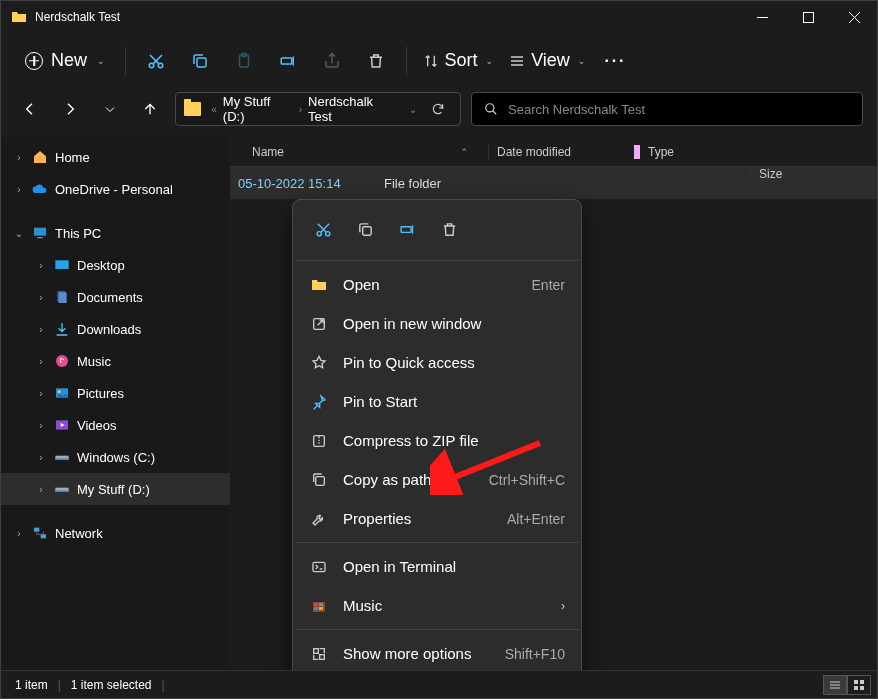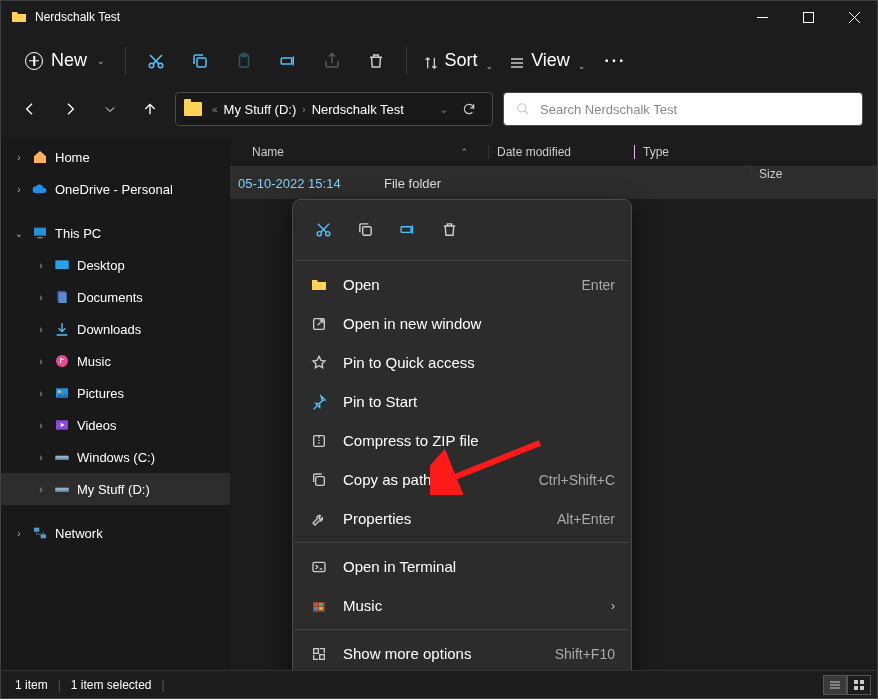--- a/index.html
+++ b/index.html
@@ -33,37 +33,37 @@
   content:""; position:absolute; background:#fff;
 }
 .new-btn .plus-circ::before { width:10px; height:1.5px; top:50%; left:50%; transform:translate(-50%,-50%); }
 .new-btn .plus-circ::after  { width:1.5px; height:10px; top:50%; left:50%; transform:translate(-50%,-50%); }
 .chev { font-size: 9px; color: #bbb; margin-left:2px; }
 .tsep { width: 1px; height: 28px; background: #3a3a3a; margin: 0 6px; }
 .ticon {
   width: 40px; height: 40px; display: flex; align-items: center; justify-content: center;
 }
 .ticon svg { width: 18px; height: 18px; }
-.tbtn { display:flex; align-items:flex-end; gap:6px; padding:0 6px; font-size:18px; }
+.tbtn { display:flex; align-items:center; gap:6px; padding:0 6px; font-size:18px; }
 .more-dots { letter-spacing: 2px; font-weight:bold; }
 .navrow {
   height: 48px; display: flex; align-items: center; gap: 10px; padding: 0 14px 8px;
 }
 .navicon { width: 30px; height: 30px; display:flex; align-items:center; justify-content:center; }
 .breadcrumb {
   flex: 1; height: 34px; border: 1px solid #4a4a4a; background:#191919;
   display:flex; align-items:center; padding: 0 8px; font-size:13px; gap:6px;
   border-radius:4px;
 }
 .bcfolder { width:18px; height:14px; background:#ffd255; border-radius:1px; position:relative; margin-right:4px; }
 .bcfolder::before { content:""; position:absolute; top:-3px; left:0; width:7px; height:4px; background:#ffd255; border-radius:1px 1px 0 0; }
 .bc-chev { color:#888; font-size:10px; }
 .bc-ref { width:30px; display:flex; justify-content:center; }
 .searchbox {
-  width: 360px; height: 34px; border: 1px solid #4a4a4a; background:#ffffff;
+  width: 392px; height: 34px; border: 1px solid #4a4a4a; background:#000000;
   display:flex; align-items:center; padding:0 12px; gap:10px; font-size:13px;
   border-radius:4px;
 }
 .searchbox span:last-child { color:#888; }
 .mainpane { position:absolute; top:136px; left:0; right:0; bottom:28px; display:flex; }
 .sidebar {
   width: 229px; background: #191919; padding-top:4px; font-size:13px;
   overflow:hidden;
 }
 .sb-item {
@@ -73,34 +73,34 @@
 .sb-ex { width:12px; font-size:10px; color:#aaa; text-align:center; }
 .sb-ind { display:inline-block; }
 .sb-ico { width:18px; height:18px; display:flex; align-items:center; justify-content:center; }
 .content { flex:1; background:#1c1c1c; position:relative; }
 .cols {
   height: 30px; display:flex; align-items:center; font-size:12px; color:#ccc;
   border-bottom:1px solid #333;
 }
 .col-name { width:258px; padding-left:22px; display:flex; align-items:center; gap:40px; }
 .col-date { width:146px; border-left:1px solid #333; padding-left:8px; }
-.col-type { width:116px; border-left:1px solid #f0abfc; padding-left:8px; }
+.col-type { width:116px; border-left:6px solid #f0abfc; padding-left:8px; }
 .col-size { border-left:1px solid #333; padding-left:8px;margin-top:44px; }
 .sort-caret { font-size:9px; color:#aaa; margin-left:auto; margin-right:20px; }
 .row {
   height: 32px; display:flex; align-items:center; font-size:13px;
   background:#2d2d2d;
 }
 .rc-name { width:258px; padding-left:12px; display:flex; align-items:center; gap:8px; }
 .rc-date { width:146px; padding-left:8px; color:#7dd3fc; }
 .rc-type { width:116px; padding-left:8px; color:#ddd; }
 .folder-ico { width:18px; height:14px; background:#ffd255; border-radius:1px; position:relative; }
 .folder-ico::before { content:""; position:absolute; top:-3px; left:0; width:7px; height:4px; background:#ffd255; border-radius:1px 1px 0 0; }
 .ctxmenu {
-  position:absolute; top:62px; left:62px; width:340px;
+  position:absolute; top:62px; left:62px; width:290px;
   background:#2c2c2c; border:1px solid #4a4a4a; border-radius:8px;
   box-shadow: 0 8px 24px rgba(0,0,0,.6);
   padding: 6px 0; font-size:15px;
 }
 .ctx-top {
   display:flex; gap:6px; padding: 6px 12px 10px;
 }
 .ctx-top .mini {
   width:36px; height:34px; display:flex; align-items:center; justify-content:center;
   border-radius:4px;

